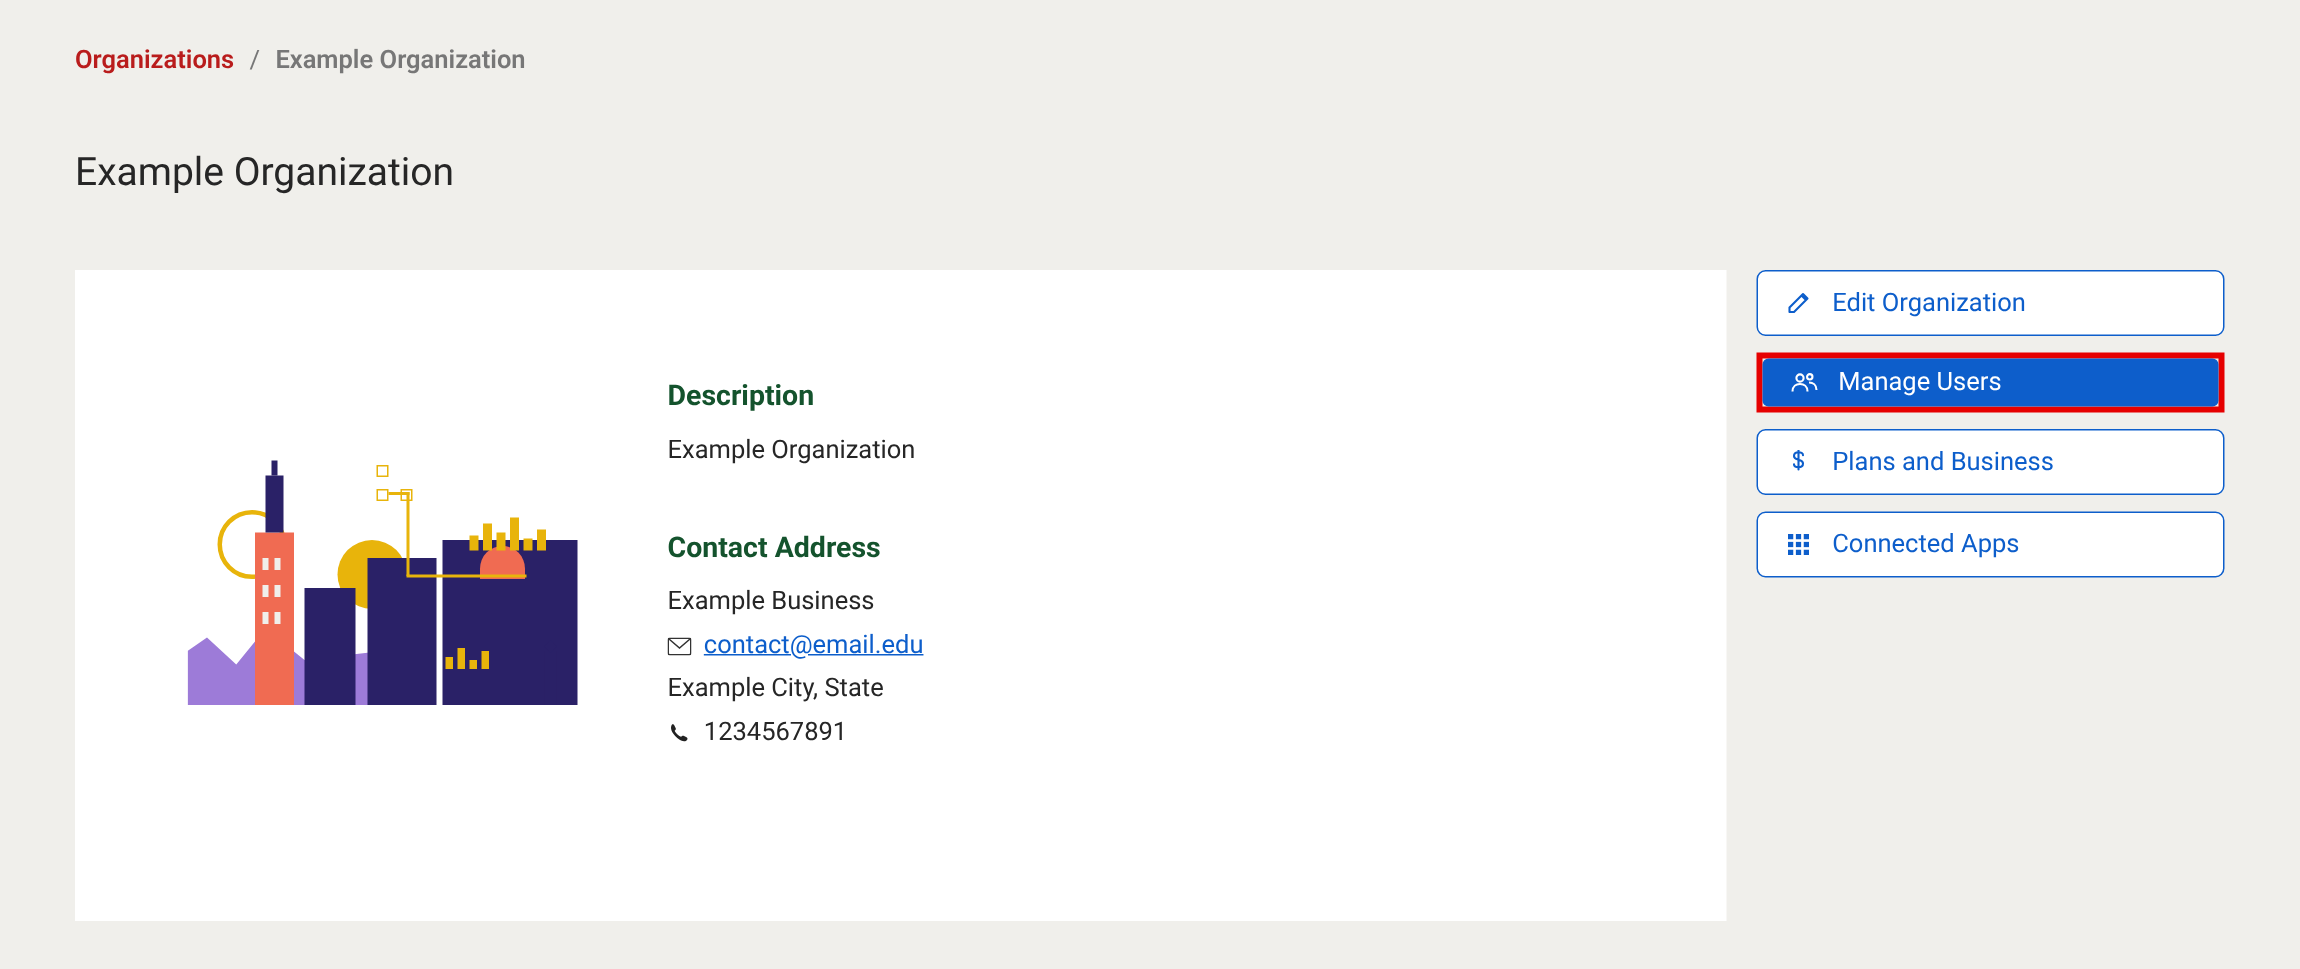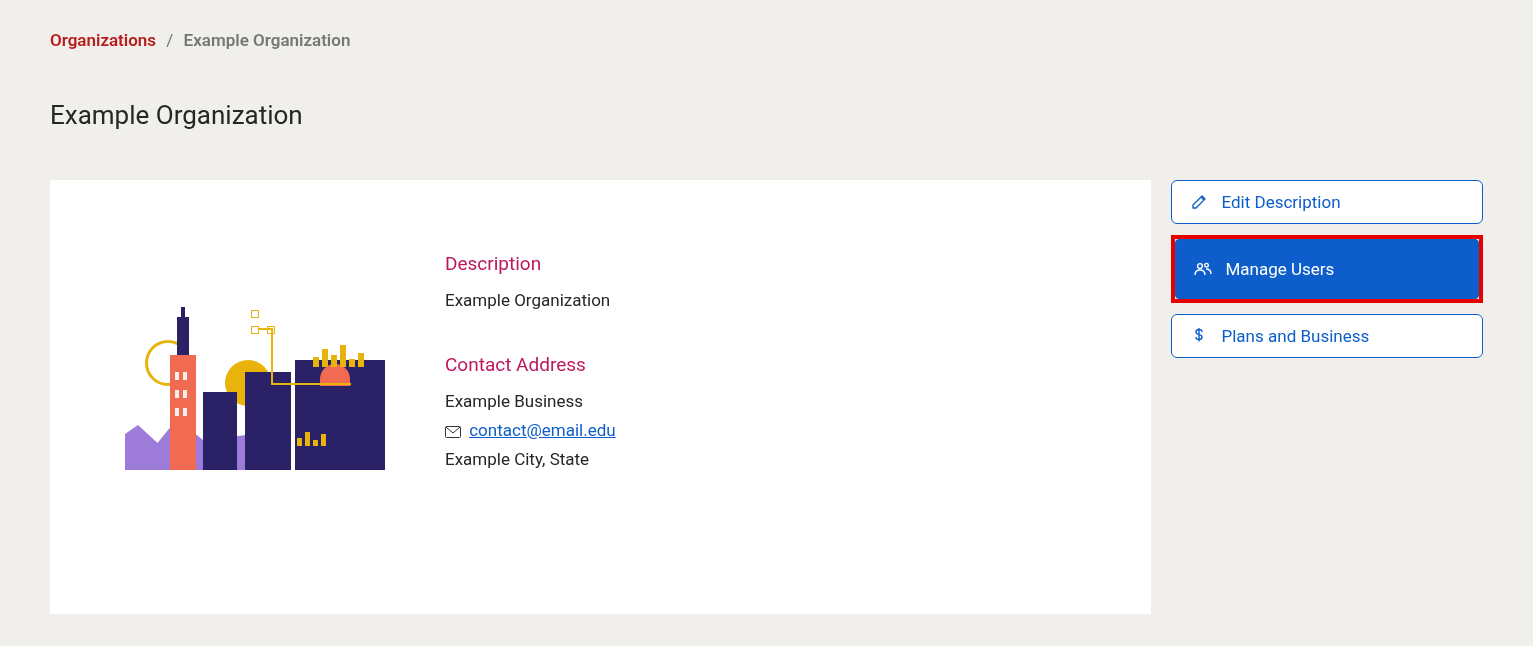--- a/index.html
+++ b/index.html
@@ -101,22 +101,22 @@
   .win { position:absolute; width:4px; height:8px; background:#f0efeb; }
 
   .info {
     font-size: 17px;
     color: #262626;
     line-height: 1.7;
     padding-top: 8px;
   }
   .info h3 {
     font-size: 19px;
-    font-weight: 400;
-    color: #be185d;
+    font-weight: 700;
+    color: #14532d;
     margin-bottom: 6px;
     margin-top: 0;
   }
   .info .block { margin-bottom: 34px; }
   .info a { color: #0d5ecb; text-decoration: underline; }
   .info .icon-inline { display:inline-block; width:18px; vertical-align:middle; margin-right:2px;}
 
   .actions {
     width: 320px;
     display: flex;
@@ -147,21 +147,21 @@
     padding:0;
     height:auto;
     border-radius:0;
     background:transparent;
   }
   .action-btn.active {
     background: #0d5ecb;
     color: #fff;
     border-color:#0d5ecb;
     width:100%;
-    height:60px;
+    height:32px;
     border-radius:4px;
     padding:0 18px;
     display:flex; align-items:center; gap:14px;
   }
   .action-btn.active .icon svg { stroke:#fff; fill:#fff;}
   svg { display:block; }
 </style>
 </head>
 <body>
 
@@ -227,33 +227,41 @@
           <div>
             <span class="icon-inline">
               <svg width="16" height="12" viewBox="0 0 16 12">
                   <rect x="0.5" y="0.5" width="15" height="11" rx="1" fill="none" stroke="#333" stroke-width="1"></rect>
                   <path d="M1 1 L8 7 L15 1" fill="none" stroke="#333" stroke-width="1"></path>
                 </svg>
             </span>
             <a href="#">contact@email.edu</a>
           </div>
           <div>Example City, State</div>
+          <div>
+            <span class="icon-inline">
+              <svg width="14" height="14" viewBox="0 0 14 14">
+                  <path d="M3 1 C3 1 4 0.5 4.5 1.5 L5.5 3.5 C5.8 4.2 5.2 4.8 4.8 5.2 C4.8 5.2 6 8 9 9.2 C9.4 8.8 10 8.2 10.7 8.5 L12.7 9.5 C13.7 10 13.2 11 13.2 11 C12.5 12.5 10 13 6.5 10 C2.5 6.5 1.5 3 3 1 Z" fill="#222"></path>
+                </svg>
+            </span>
+            <span>1234567891</span>
+          </div>
         </div>
       </div>
     </div>
 
     <div class="actions">
 
       <button class="action-btn">
         <span class="icon">
           <svg width="16" height="16" viewBox="0 0 16 16">
               <path d="M2 14 L2 11 L11 2 L14 5 L5 14 Z M10 3 L13 6" fill="none" stroke="#0d5ecb" stroke-width="1.4" stroke-linejoin="round"></path>
             </svg>
         </span>
-        <span>Edit Description</span>
+        <span>Edit Organization</span>
       </button>
 
       <div class="action-btn highlighted-wrap">
         <button class="action-btn active">
           <span class="icon">
             <svg width="18" height="14" viewBox="0 0 18 14">
                 <circle cx="6" cy="4" r="2.4" fill="none" stroke="#fff" stroke-width="1.4"></circle>
                 <path d="M1 13 C1 9.5 3.5 8 6 8 C8.5 8 11 9.5 11 13" fill="none" stroke="#fff" stroke-width="1.4"></path>
                 <circle cx="12.5" cy="3.2" r="1.8" fill="none" stroke="#fff" stroke-width="1.4"></circle>
                 <path d="M12 7 C14.5 7 17 8.5 17 12" fill="none" stroke="#fff" stroke-width="1.4"></path>
@@ -265,18 +273,34 @@
 
       <button class="action-btn">
         <span class="icon">
           <svg width="12" height="16" viewBox="0 0 12 16">
               <path d="M9 3.5 C9 2 7.5 1.5 6 1.5 C4.5 1.5 3 2.2 3 4 C3 6 5 6.2 6 6.5 C7 6.8 9 7 9 9 C9 10.8 7.5 11.5 6 11.5 C4.5 11.5 3 11 3 9.5 M6 0 L6 13" fill="none" stroke="#0d5ecb" stroke-width="1.4" stroke-linecap="round"></path>
             </svg>
         </span>
         <span>Plans and Business</span>
       </button>
 
+      <button class="action-btn">
+        <span class="icon">
+          <svg width="14" height="14" viewBox="0 0 14 14">
+            <rect x="0" y="0" width="3.5" height="3.5" fill="#0d5ecb"></rect>
+            <rect x="5.25" y="0" width="3.5" height="3.5" fill="#0d5ecb"></rect>
+            <rect x="10.5" y="0" width="3.5" height="3.5" fill="#0d5ecb"></rect>
+            <rect x="0" y="5.25" width="3.5" height="3.5" fill="#0d5ecb"></rect>
+            <rect x="5.25" y="5.25" width="3.5" height="3.5" fill="#0d5ecb"></rect>
+            <rect x="10.5" y="5.25" width="3.5" height="3.5" fill="#0d5ecb"></rect>
+            <rect x="0" y="10.5" width="3.5" height="3.5" fill="#0d5ecb"></rect>
+            <rect x="5.25" y="10.5" width="3.5" height="3.5" fill="#0d5ecb"></rect>
+            <rect x="10.5" y="10.5" width="3.5" height="3.5" fill="#0d5ecb"></rect>
+          </svg>
+        </span>
+        <span>Connected Apps</span>
+      </button>
 
 
 
     </div>
   </div>
 </div>
 
 </body></html>

